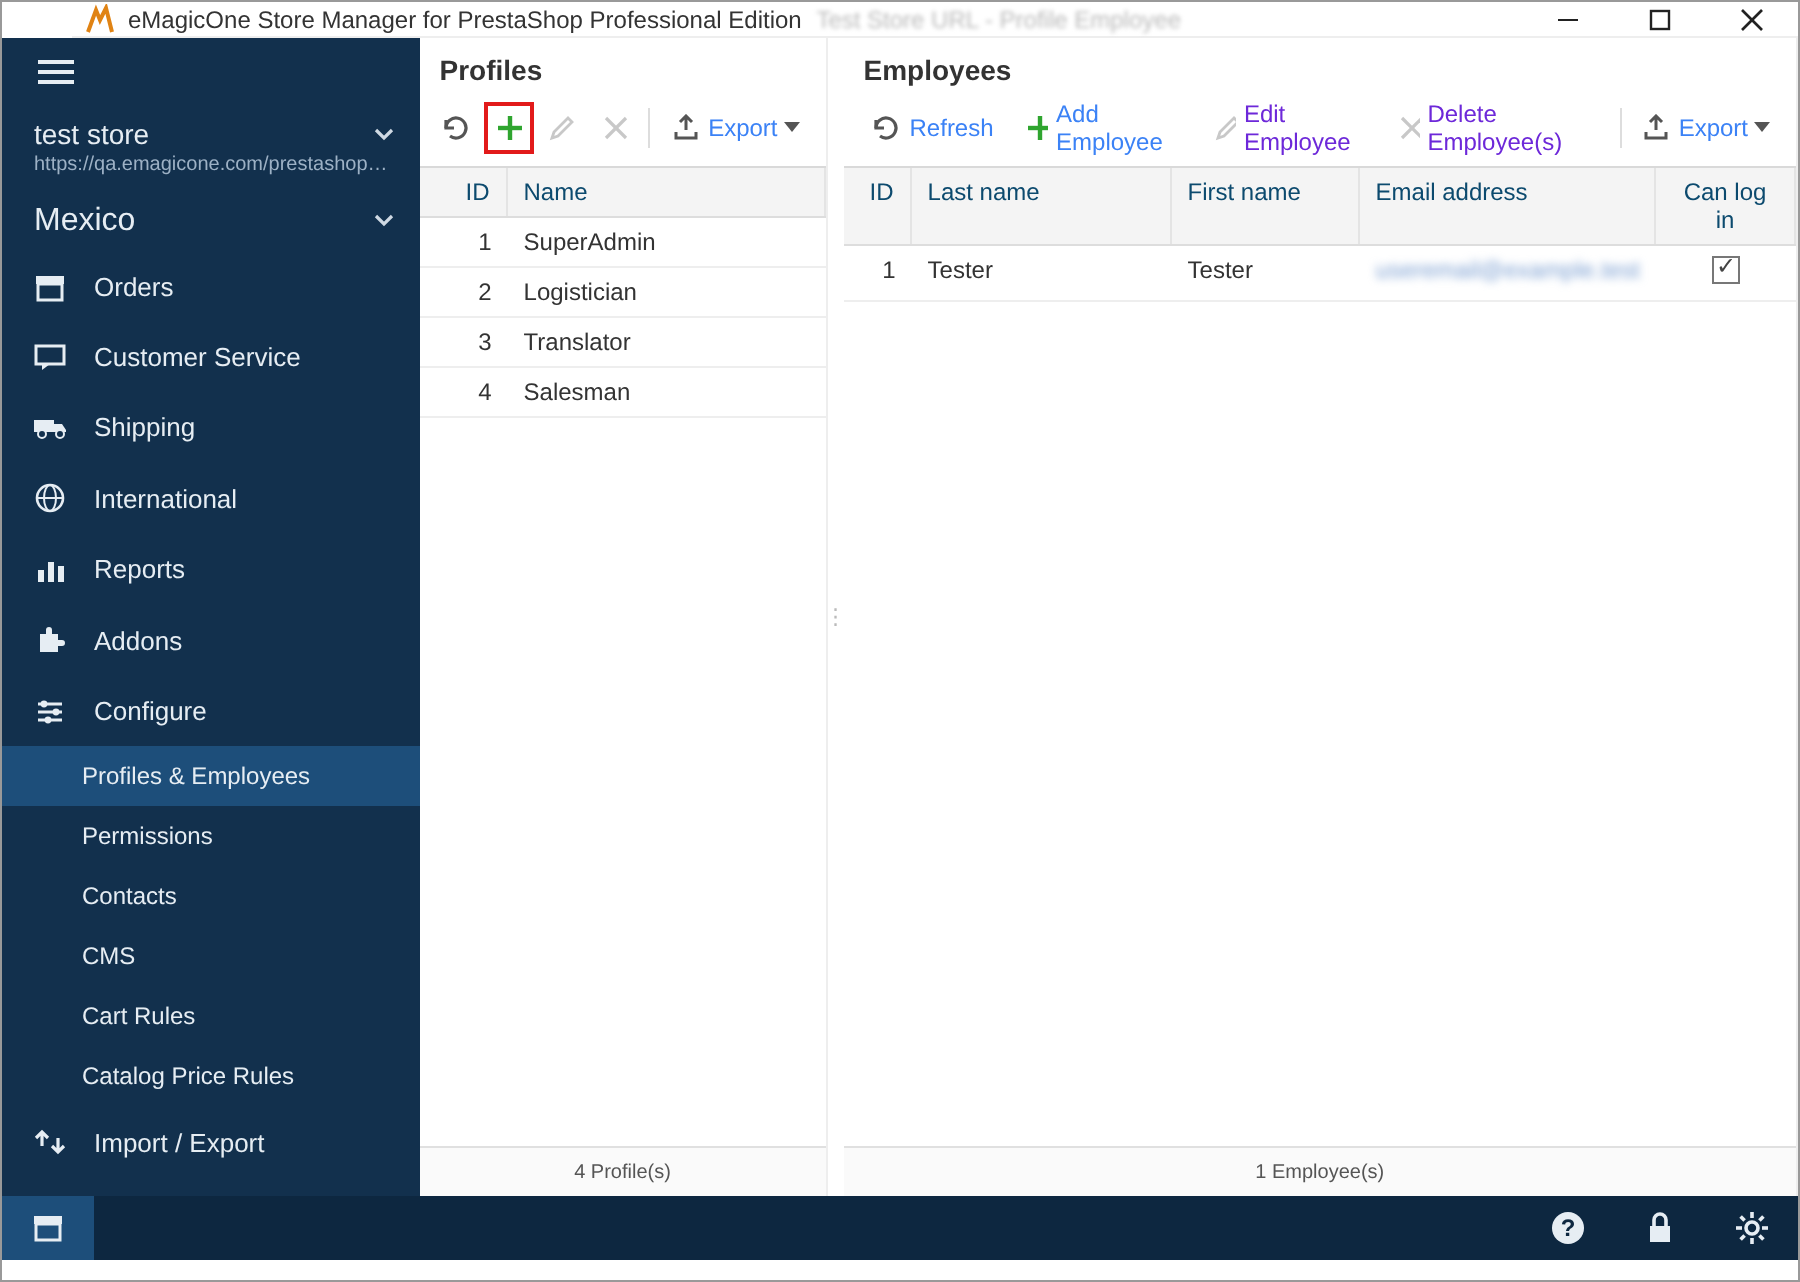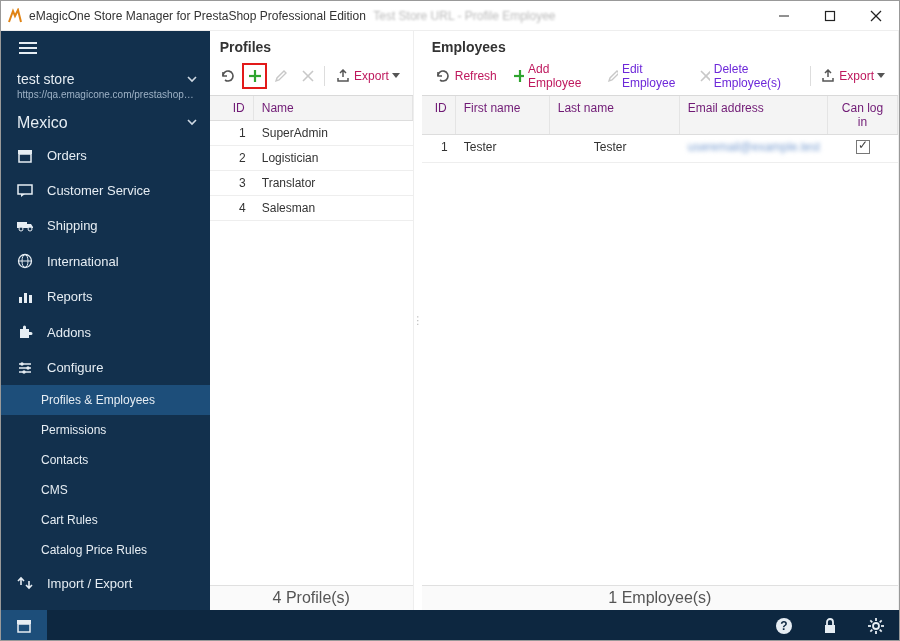--- a/index.html
+++ b/index.html
@@ -1,18 +1,18 @@
 <!DOCTYPE html>
 <html><head>
 <meta charset="utf-8">
 <style>
 * { box-sizing: border-box; margin: 0; padding: 0; font-family: "Segoe UI", Arial, sans-serif; }
 body { width: 900px; height: 641px; overflow: hidden; border: 1px solid #999; background: #fff; }
 
-.titlebar { height: 30px; display: flex; align-items: center; padding-left: 6px; background: #fff; border-bottom: 1px solid #eee; font-size: 12px; color: #333; }
+.titlebar { height: 18px; display: flex; align-items: center; padding-left: 6px; background: #fff; border-bottom: 1px solid #eee; font-size: 12px; color: #333; margin-left: 35px; }
 .titlebar .app-icon { width: 16px; height: 16px; margin-right: 6px; display: flex; align-items: center; }
 .titlebar .title-text { flex: 1; }
 .titlebar .title-faded { color: #bbb; margin-left: 4px; filter: blur(1px); }
 .winbtns { display: flex; }
 .winbtn { width: 46px; height: 30px; display: flex; align-items: center; justify-content: center; font-size: 14px; color: #222; }
 
 .workspace { display: flex; height: 579px; }
 
 .sidebar { width: 212px; background: #12304d; color: #e6edf3; display: flex; flex-direction: column; font-size: 13px; overflow: hidden; justify-content: center; }
 .hamburger-row { height: 34px; display: flex; align-items: center; padding-left: 18px; }
@@ -34,43 +34,43 @@
 .bottombar .bbtn.active { background: #1d4e7a; }
 
 .main { flex: 1; display: flex; background: #fff; }
 
 .panel { display: flex; flex-direction: column; border-right: 1px solid #eee; }
 .panel.profiles { width: 204px; }
 .panel.employees { flex: 1; }
 
 .panel-title { font-size: 14px; font-weight: 600; padding: 8px 10px 6px 10px; color: #333; }
 .toolbar { display: flex; align-items: center; gap: 2px; padding: 2px 6px 6px 6px; border-bottom: 1px solid #d9d9d9; }
-.tbtn { height: 26px; display: inline-flex; align-items: center; justify-content: center; padding: 0 6px; font-size: 12px; color: #be185d; cursor: pointer; border: 1px solid transparent; }
+.tbtn { height: 26px; display: inline-flex; align-items: center; justify-content: center; padding: 0 6px; font-size: 12px; color: #3b82f6; cursor: pointer; border: 1px solid transparent; }
 .tbtn.iconbtn { width: 26px; padding: 0; }
 .tbtn.highlight { border: 2px solid #e21a1a; }
 .tbtn.disabled { color: #6d28d9; }
 
-.grid-head { display: flex; background: #f4f4f4; border-bottom: 1px solid #ddd; font-size: 12px; color: #701a75; }
+.grid-head { display: flex; background: #f4f4f4; border-bottom: 1px solid #ddd; font-size: 12px; color: #0c4a6e; }
 .grid-head .cell { padding: 5px 8px; border-right: 1px solid #e4e4e4; }
 .grid-body { flex: 1; overflow: auto; font-size: 12px; color: #333; }
 .grid-row { display: flex; border-bottom: 1px solid #eee; }
 .grid-row .cell { padding: 5px 8px; white-space: nowrap; overflow: hidden; }
 
 .profiles .col-id { width: 44px; text-align: right; }
 .profiles .col-name { flex: 1; }
 
 .employees .col-id { width: 34px; text-align: right; }
 .employees .col-ln { width: 130px; }
 .employees .col-fn { width: 94px; }
 .employees .col-em { flex: 1; }
 .employees .col-cl { width: 70px; text-align: center; }
 
 .blurmail { color: #7a9ed1; filter: blur(2px); user-select: none; }
 
-.status { height: 25px; border-top: 1px solid #e0e0e0; background: #fafafa; display: flex; align-items: center; justify-content: center; font-size: 16px; color: #555; }
+.status { height: 25px; border-top: 1px solid #e0e0e0; background: #fafafa; display: flex; align-items: center; justify-content: center; font-size: 10px; color: #555; }
 
 .splitter { width: 8px; display: flex; align-items: center; justify-content: center; color: #bbb; font-size: 11px; user-select: none; }
 
 .checkbox { display: inline-block; width: 14px; height: 14px; border: 1px solid #777; background: #fff; position: relative; }
 .checkbox::after { content: "✓"; position: absolute; top: -3px; left: 1px; font-size: 12px; color: #444; }
 
 svg { display: block; }
 </style>
 </head>
 <body>
@@ -332,22 +332,22 @@
               <path d="M2 9 L2 12 L12 12 L12 9" fill="none" stroke="#555" stroke-width="1.5"></path>
             </svg>
           <span>Export</span>
           <svg width="8" height="6" style="margin-left:3px">
               <path d="M0 0 L4 5 L8 0 Z" fill="#555"></path>
             </svg>
         </div>
       </div>
       <div class="grid-head">
         <div class="cell col-id">ID</div>
+        <div class="cell col-ln">Last name</div>
         <div class="cell col-fn">First name</div>
-        <div class="cell col-ln">Last name</div>
         <div class="cell col-em">Email address</div>
         <div class="cell col-cl">Can log in</div>
       </div>
       <div class="grid-body">
         <div class="grid-row">
           <div class="cell col-id">1</div>
           <div class="cell col-ln">Tester</div>
           <div class="cell col-fn">Tester</div>
           <div class="cell col-em"><span class="blurmail">useremail@example.test</span></div>
           <div class="cell col-cl"><span class="checkbox"></span></div>

